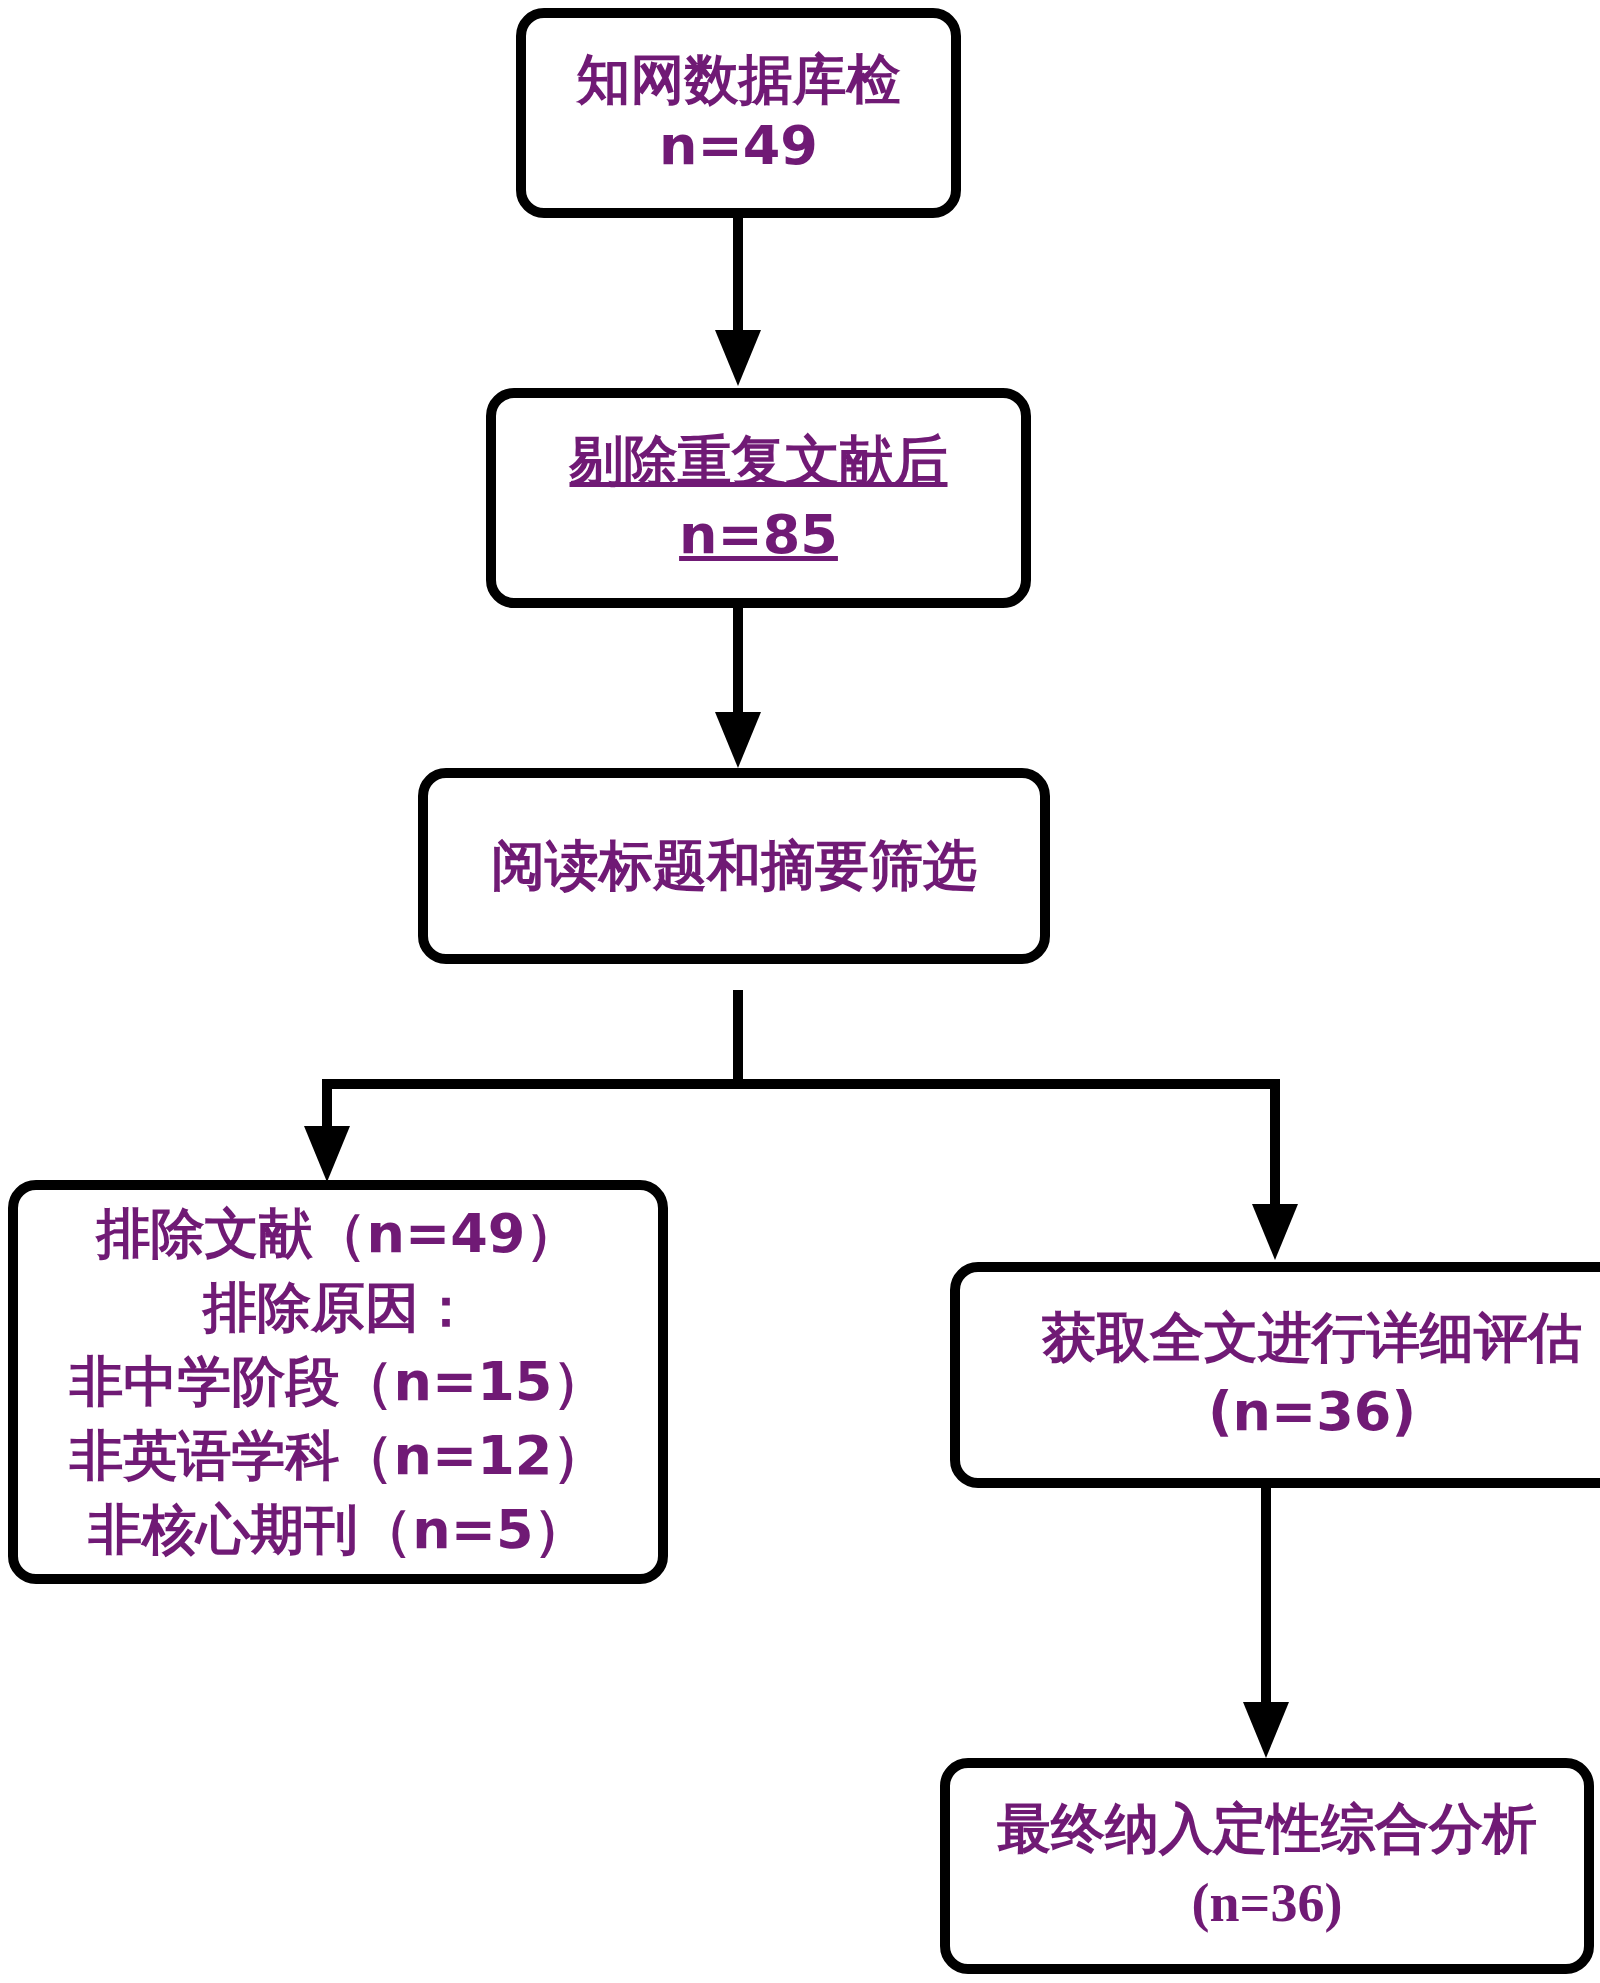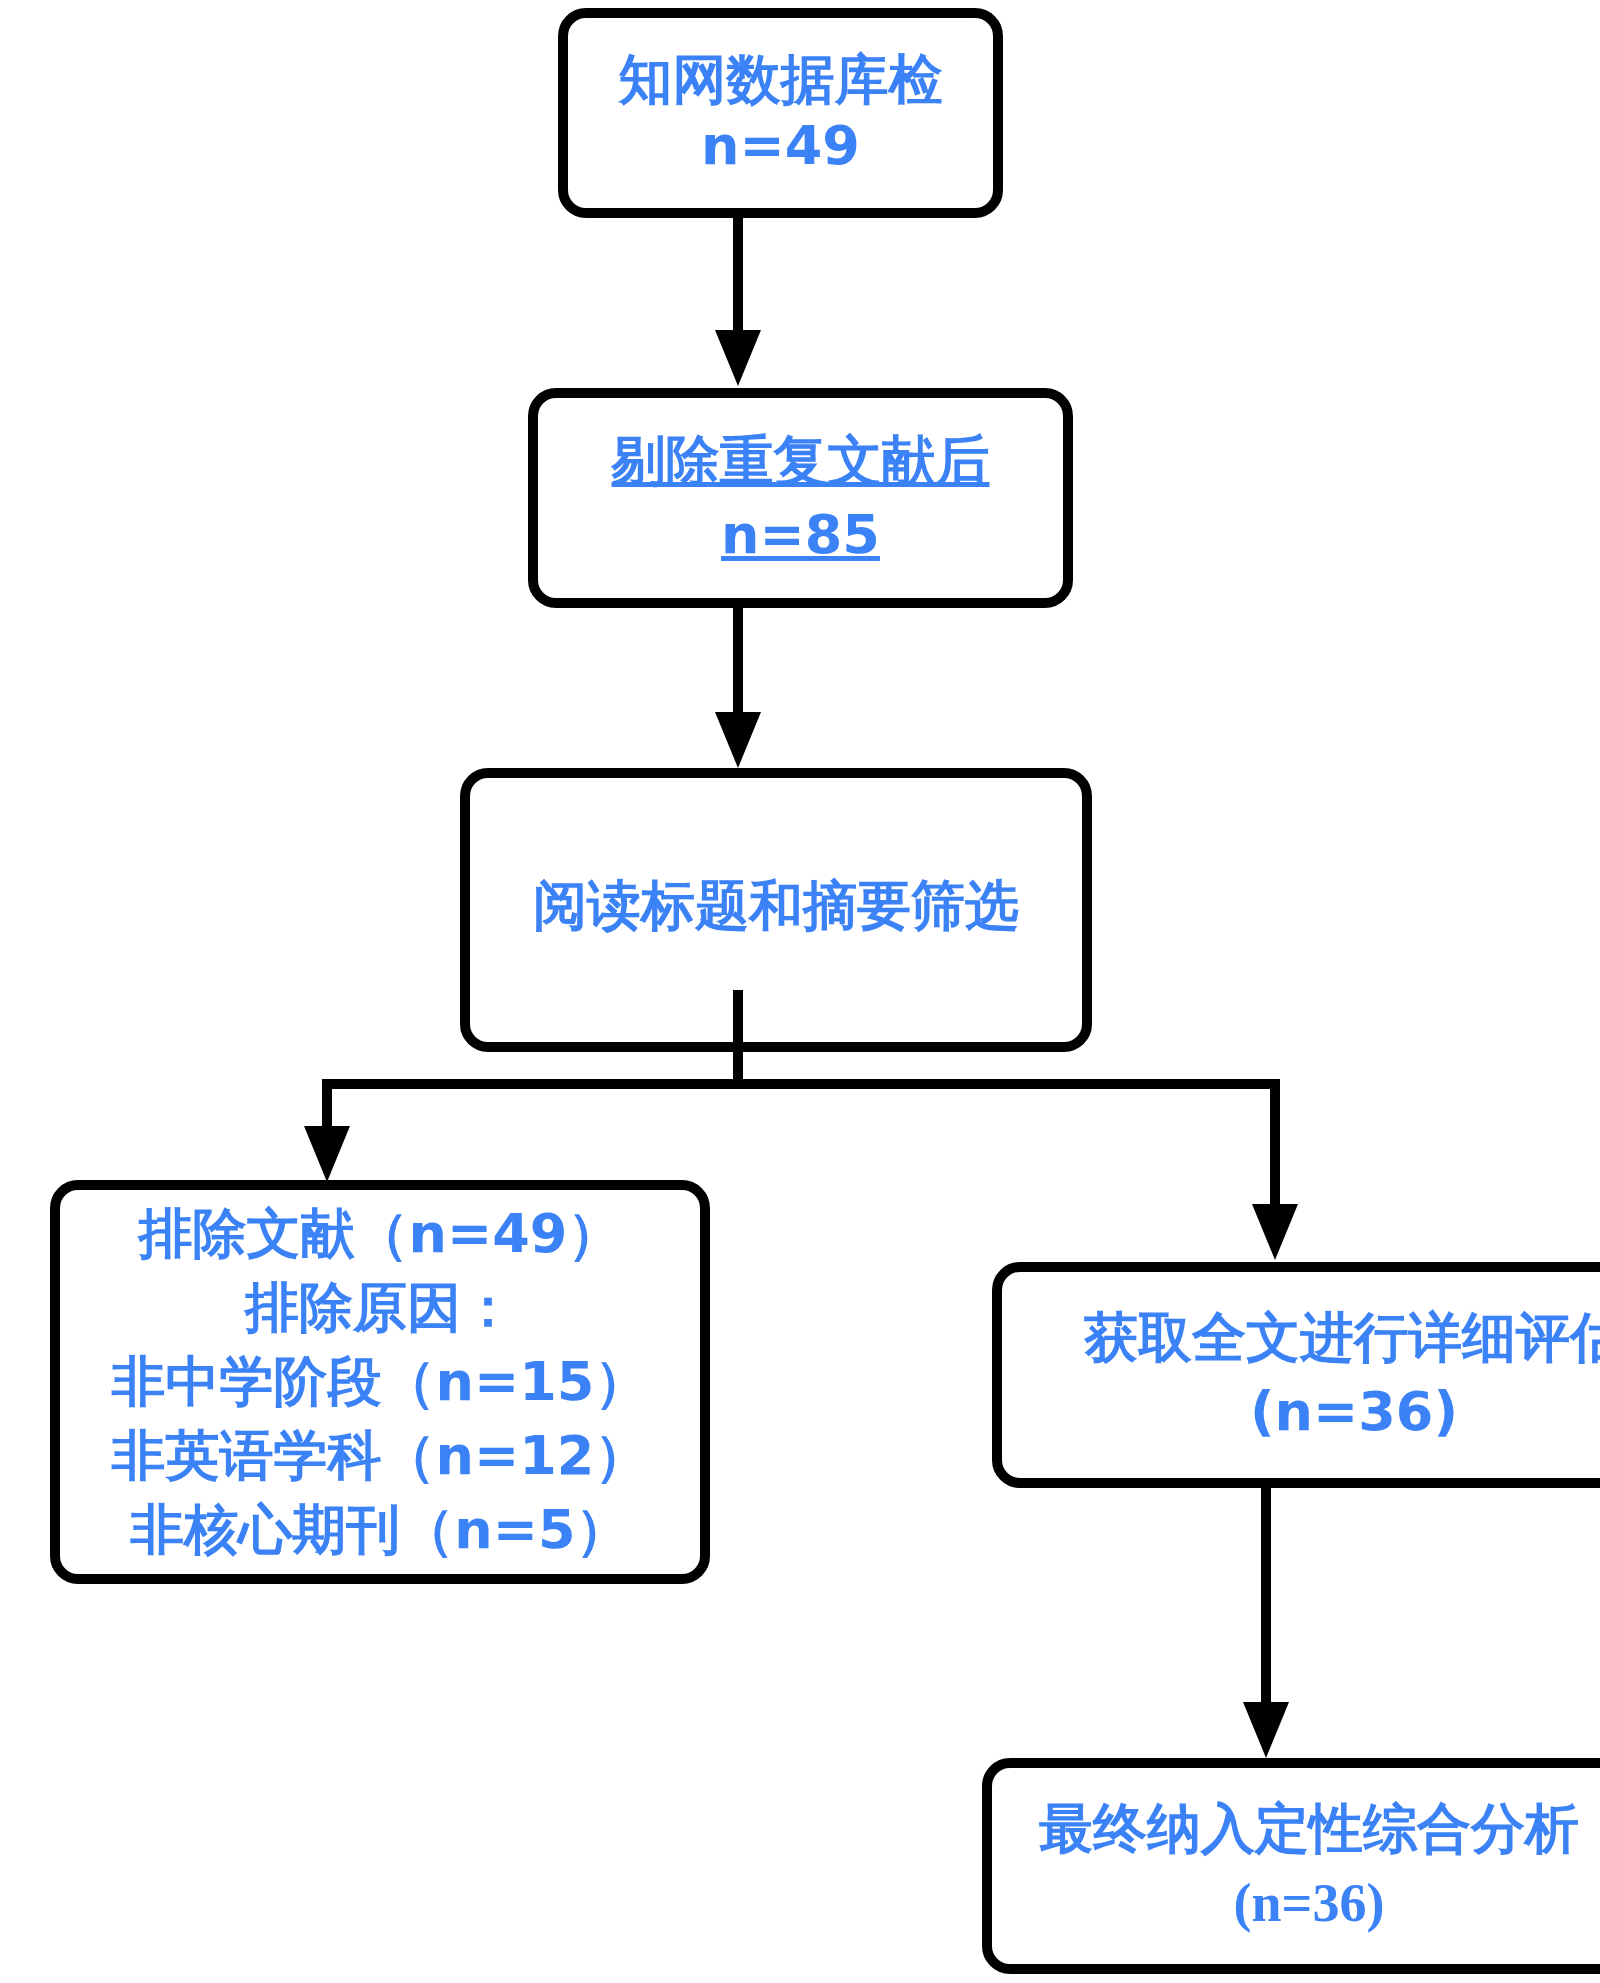--- a/index.html
+++ b/index.html
@@ -20,22 +20,21 @@
     box-sizing: border-box;
     background: #ffffff;
     border: 10px solid #000000;
     border-radius: 28px;
     display: flex;
     flex-direction: column;
     align-items: center;
     justify-content: center;
     text-align: center;
     font-weight: bold;
-    color: #3b82f6;
-    margin-left: 42px;
+    color: #701a75;
   }
   .line {
     font-size: 54px;
     line-height: 74px;
     white-space: nowrap;
   }
   .tight .line { line-height: 66px; }
   .vline, .hline {
     position: absolute;
     background: #000000;
@@ -63,21 +62,21 @@
   <div class="ahead" style="left:715px; top:330px;"></div>
 
   <div class="fbox" style="left:486px; top:388px; width:545px; height:220px;text-decoration:underline;">
     <div class="line">剔除重复文献后</div>
     <div class="line">n=85</div>
   </div>
 
   <div class="vline" style="left:733px; top:606px; width:10px; height:106px;"></div>
   <div class="ahead" style="left:715px; top:712px;"></div>
 
-  <div class="fbox" style="left:418px; top:768px; width:632px; height:284px;font-family:Liberation Mono, monospace;">
+  <div class="fbox" style="left:418px; top:768px; width:632px; height:196px;">
     <div class="line">阅读标题和摘要筛选</div>
   </div>
 
   <div class="vline" style="left:733px; top:990px; width:10px; height:99px;"></div>
   <div class="hline" style="left:322px; top:1079px; width:958px; height:10px;"></div>
 
   <div class="vline" style="left:322px; top:1083px; width:10px; height:44px;"></div>
   <div class="ahead" style="left:304px; top:1126px;"></div>
 
   <div class="vline" style="left:1270px; top:1083px; width:10px; height:122px;"></div>

